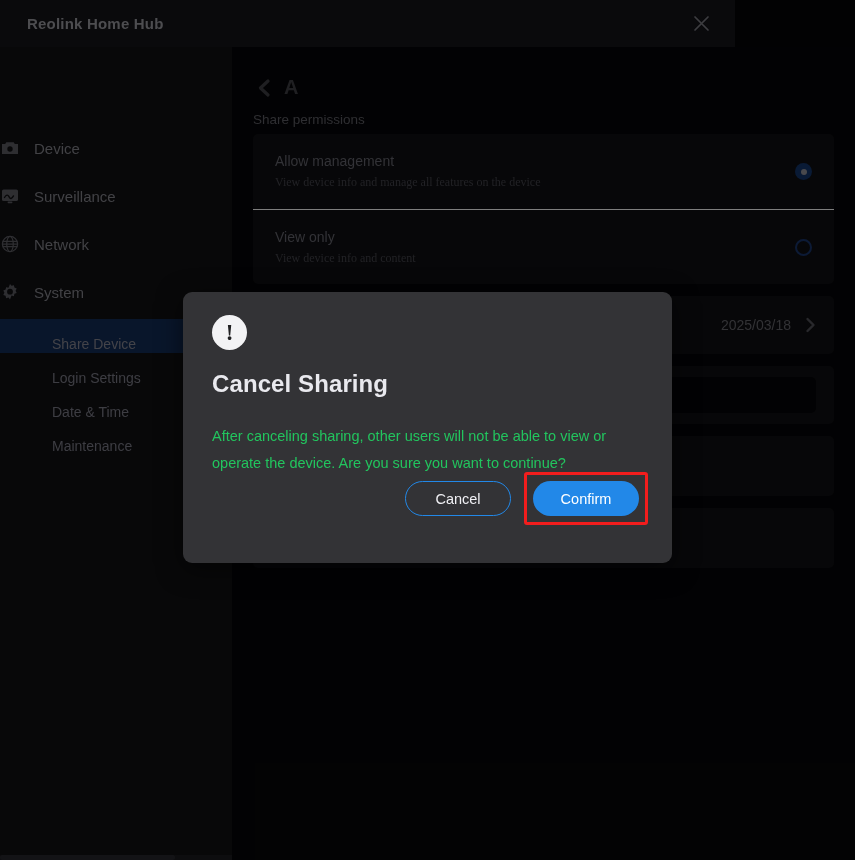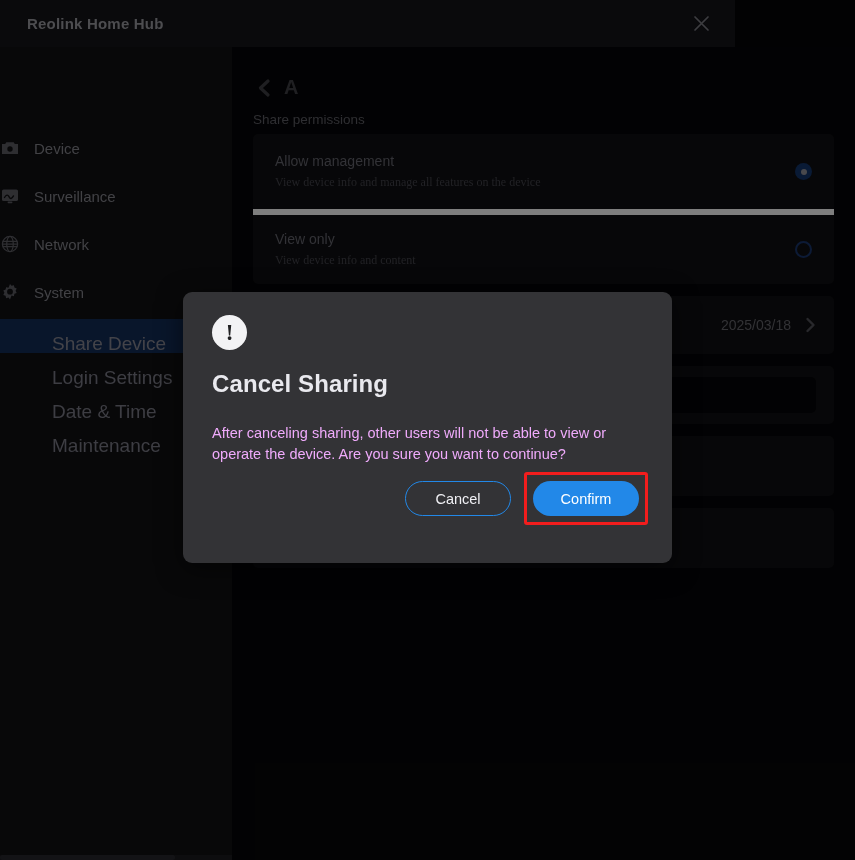--- a/index.html
+++ b/index.html
@@ -70,21 +70,21 @@
   .subnav-item {
     height: 34px;
     display: flex; align-items: center;
     padding-left: 52px;
     cursor: pointer;
   }
   .subnav-item.active {
     background: #12294f;
   }
   .subnav-label {
-    font-size: 19px;
+    font-size: 14px;
     color: #70707a;
     margin-top: 16px;
   }
   .subnav-item.active .subnav-label { color: #7b7b85; }
 
   
   .main {
     position: absolute;
     top: 47px; left: 232px;
     width: 623px; height: 813px;
@@ -120,21 +120,21 @@
     background: #0e0e11;
     border-radius: 5px;
   }
 
   .perm-row {
     display: flex; align-items: center;
     padding: 15px 22px 15px 22px;
     min-height: 75px;
     cursor: pointer;
   }
-  .perm-row + .perm-row { border-top: 6px solid #e5e5e5; }
+  .perm-row + .perm-row { border-top: 1px solid #e5e5e5; }
   .perm-texts { flex: 1 1 auto; }
   .perm-title {
     font-size: 14px;
     color: #5c5c64;
     margin-bottom: 6px;
   }
   .perm-sub {
     font-size: 12px;
     color: #3e3e45;
     font-family: Liberation Serif, serif;
@@ -242,22 +242,22 @@
     font-size: 24px;
     font-weight: bold;
     color: #e9e9ee;
     letter-spacing: .1px;
   }
   .modal-body {
     position: absolute;
     left: 29px; top: 131px;
     width: 420px;
     font-size: 14.5px;
-    line-height: 21px;
-    color: #f0abfc;
+    line-height: 27px;
+    color: #22c55e;
   }
   .modal-actions {
     position: absolute;
     right: 24px; bottom: 38px;
     display: flex; align-items: center;
   }
   .btn {
     height: 35px;
     border-radius: 18px;
     font-size: 14.5px;

